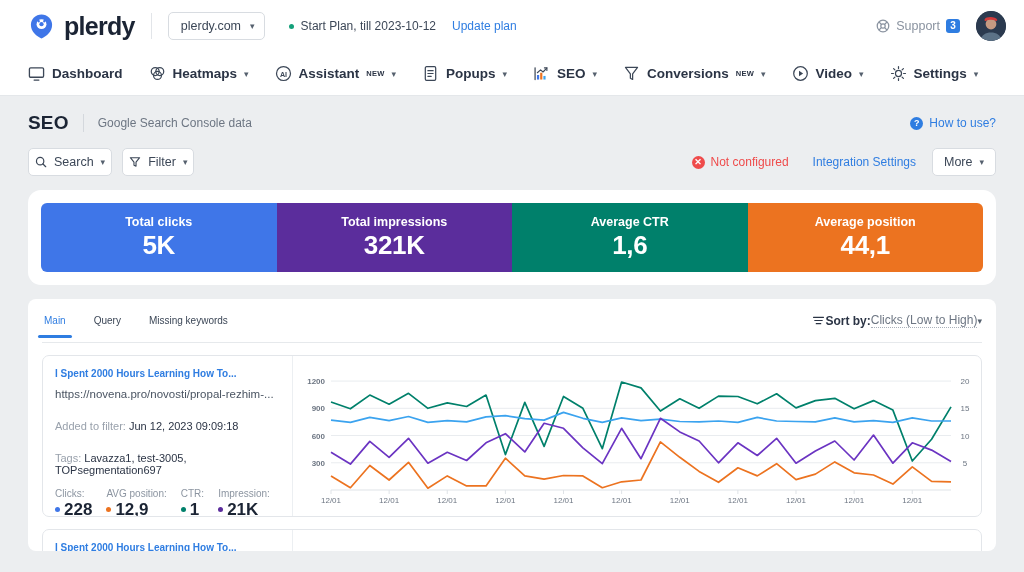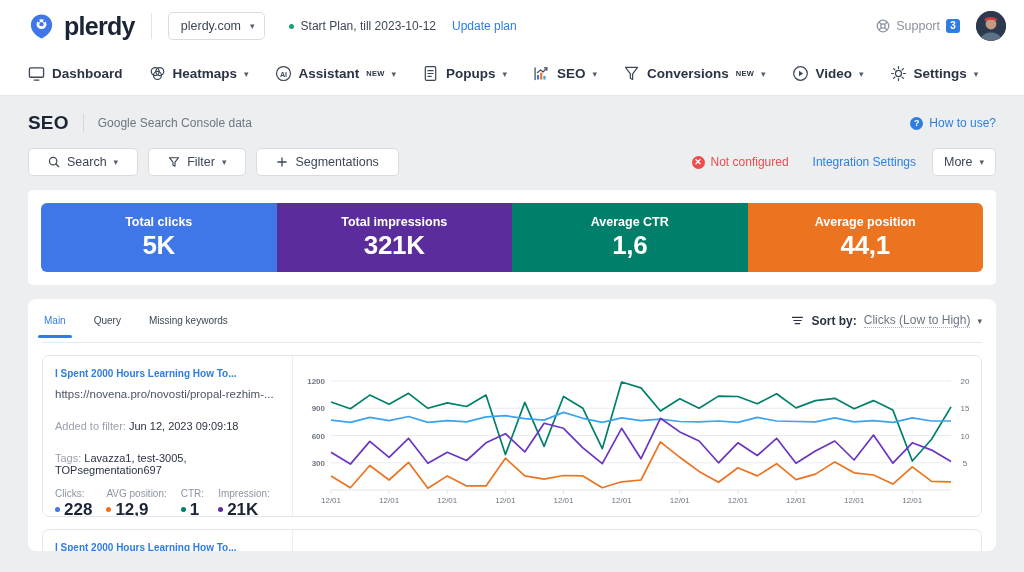--- a/index.html
+++ b/index.html
@@ -65,33 +65,33 @@
   .page-sub { font-size: 12px; color: #6d7683; }
   .howto { display: flex; align-items: center; gap: 6px; font-size: 12px; color: #2f7de1; cursor: pointer; }
   .howto .qmark {
     width: 13px; height: 13px; border-radius: 50%; background: #2f7de1; color: #fff;
     font-size: 9px; font-weight: bold; text-align: center; line-height: 13px;
   }
 
   .toolbar { display: flex; align-items: center; padding: 12px 0 0; }
   .btn {
     height: 28px; border: 1px solid #d8dce1; border-radius: 5px; background: #fff;
-    display: flex; align-items: center; gap: 7px; padding: 0 19px;
+    display: flex; align-items: center; gap: 7px; padding: 0 6px;
     font-size: 12.5px; color: #3c4757; cursor: pointer; margin-right: 10px;
   }
   .notcfg { display: flex; align-items: center; gap: 6px; font-size: 12px; color: #ef4b4b; }
   .notcfg .x {
     width: 13px; height: 13px; border-radius: 50%; background: #ef4b4b; color: #fff;
     font-size: 9px; line-height: 13px; text-align: center; font-weight: bold;
   }
   .lnk { font-size: 12px; color: #2f7de1; margin-left: 16px; cursor: pointer; padding-left: 8px; }
 
   
   .kpi-card {
-    background: #fff; border-radius: 5px; margin-top: 14px; padding: 13px;
+    background: #fff; border-radius: 13px; margin-top: 14px; padding: 13px;
   }
   .kpi-row { display: flex; border-radius: 6px; overflow: hidden; }
   .kpi {
     flex: 1; height: 69px; display: flex; flex-direction: column;
     align-items: center; justify-content: center; color: #fff;
   }
   .kpi-label { font-size: 12.5px; font-weight: bold; margin-bottom: 1px; }
   .kpi-value { font-size: 26px; font-weight: bold; letter-spacing: -.3px; }
 
   
@@ -102,21 +102,21 @@
   .tabs-row { display: flex; align-items: center; border-bottom: 1px solid #e6e9ec; height: 44px; }
   .tab {
     font-size: 10px; color: #3c4757; padding: 0 2px 12px; margin-right: 24px;
     cursor: pointer; position: relative; top: 6px;
   }
   .tab.active { color: #2f7de1; font-weight: normal; }
   .tab.active:after {
     content: ""; position: absolute; left: -4px; right: -4px; bottom: 0;
     height: 3px; background: #2f7de1; border-radius: 2px;
   }
-  .sortby { display: flex; align-items: center; gap: 7px; font-size: 12px; color: #2b3445; }
+  .sortby { display: flex; align-items: center; font-size: 12px; color: #2b3445; }
   .sortby b { font-weight: bold; }
   .sortby .val { color: #6d7683; border-bottom: 1px dotted #a9b0ba; }
 
   .row-card {
     border: 1px solid #e3e6ea; border-radius: 7px; margin-top: 12px;
     display: flex; height: 162px; overflow: hidden;
   }
   .row-left { width: 250px; flex: 0 0 250px; padding: 12px 12px 10px 12px; border-right: 1px solid #eceff2; }
   .row-title { font-size: 10px; font-weight: bold; color: #2f7de1; cursor: pointer; line-height: 1.25; }
   .row-url { font-size: 11.5px; color: #4a5462; margin-top: 7px; }
@@ -296,28 +296,20 @@
       <span class="caret">▾</span>
     </div>
     <div class="btn">
       <span>
         <svg viewBox="0 0 14 14" width="12" height="12">
             <path d="M1.6 2h10.8L8.2 7.2v4.6L5.8 10.8V7.2z" fill="none" stroke="#3c4757" stroke-width="1.3" stroke-linejoin="round"></path>
           </svg>
       </span>
       <span>Filter</span>
       <span class="caret">▾</span>
-    </div>
-    <div class="btn">
-      <span>
-        <svg viewBox="0 0 14 14" width="12" height="12">
-            <path d="M7 2.2v9.6M2.2 7h9.6" stroke="#3c4757" stroke-width="1.5" stroke-linecap="round"></path>
-          </svg>
-      </span>
-      <span>Segmentations</span>
     </div>
 
     <div class="spacer"></div>
 
     <div class="notcfg">
       <span class="x">✕</span>
       <span>Not configured</span>
     </div>
     <span class="lnk">Integration Settings</span>
     <div class="btn" style="margin-left:16px;margin-right:0;padding:0 11px;min-width:62px;justify-content:center;">

